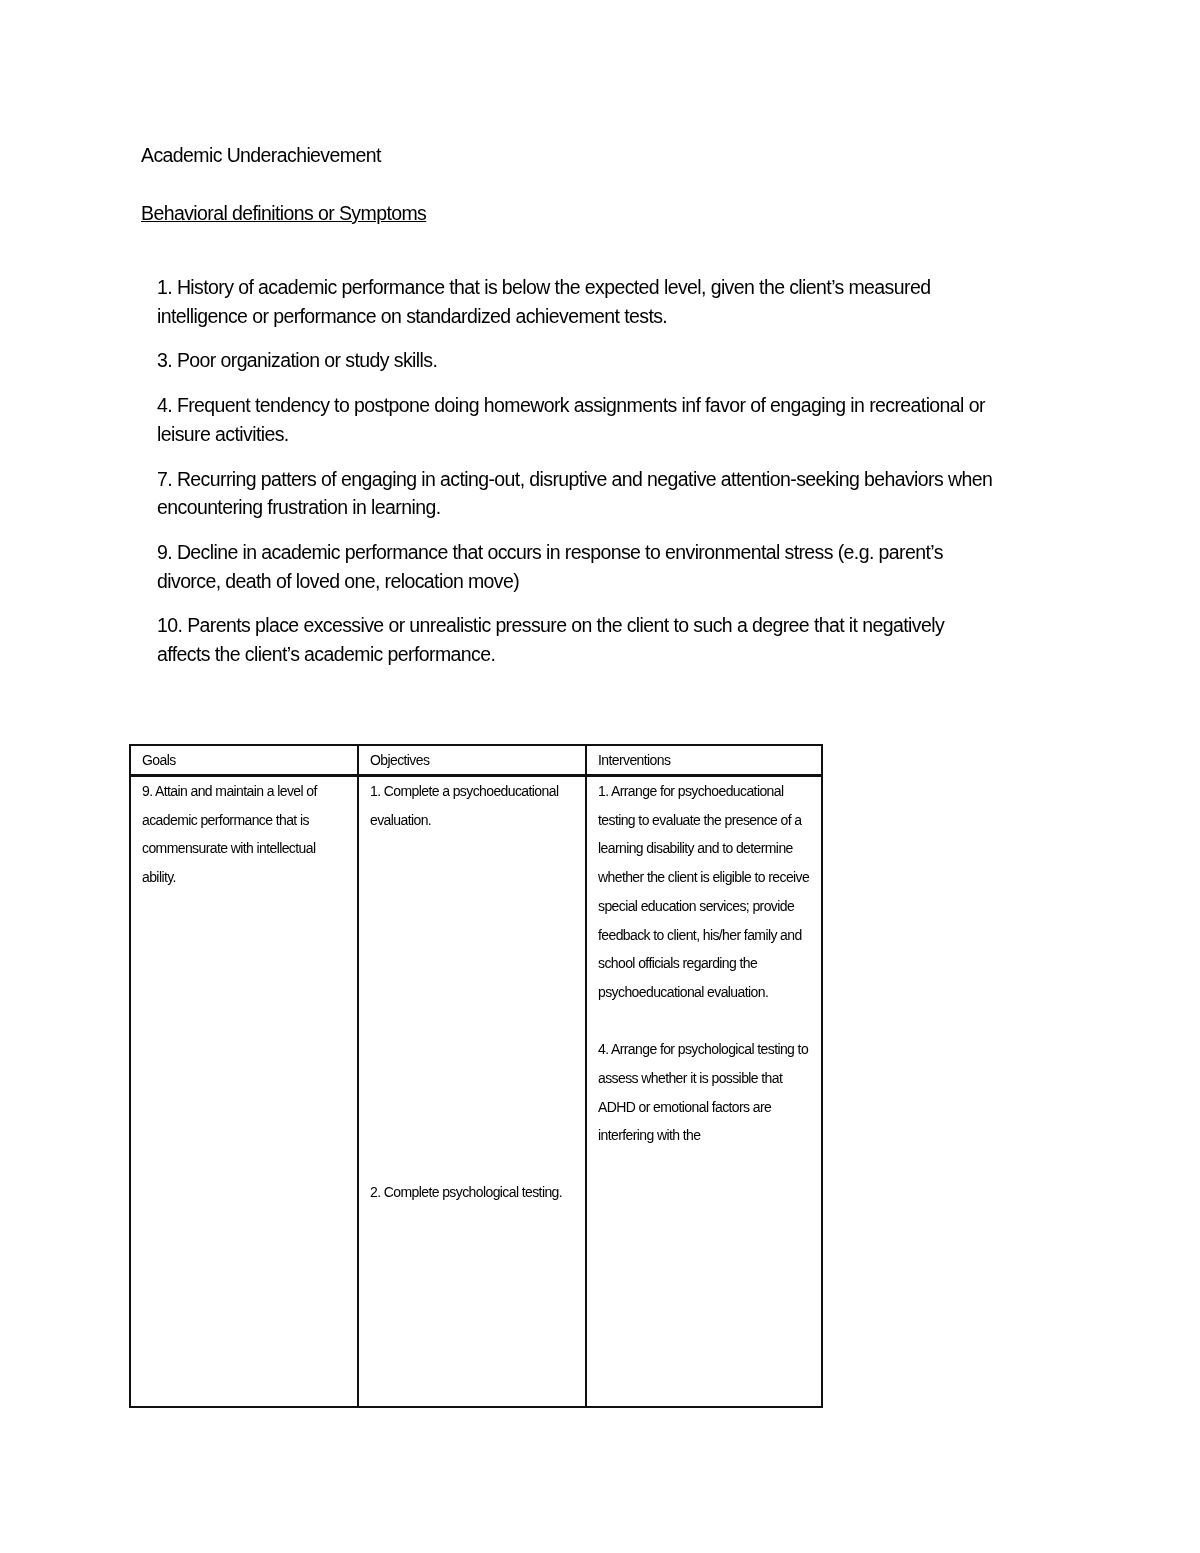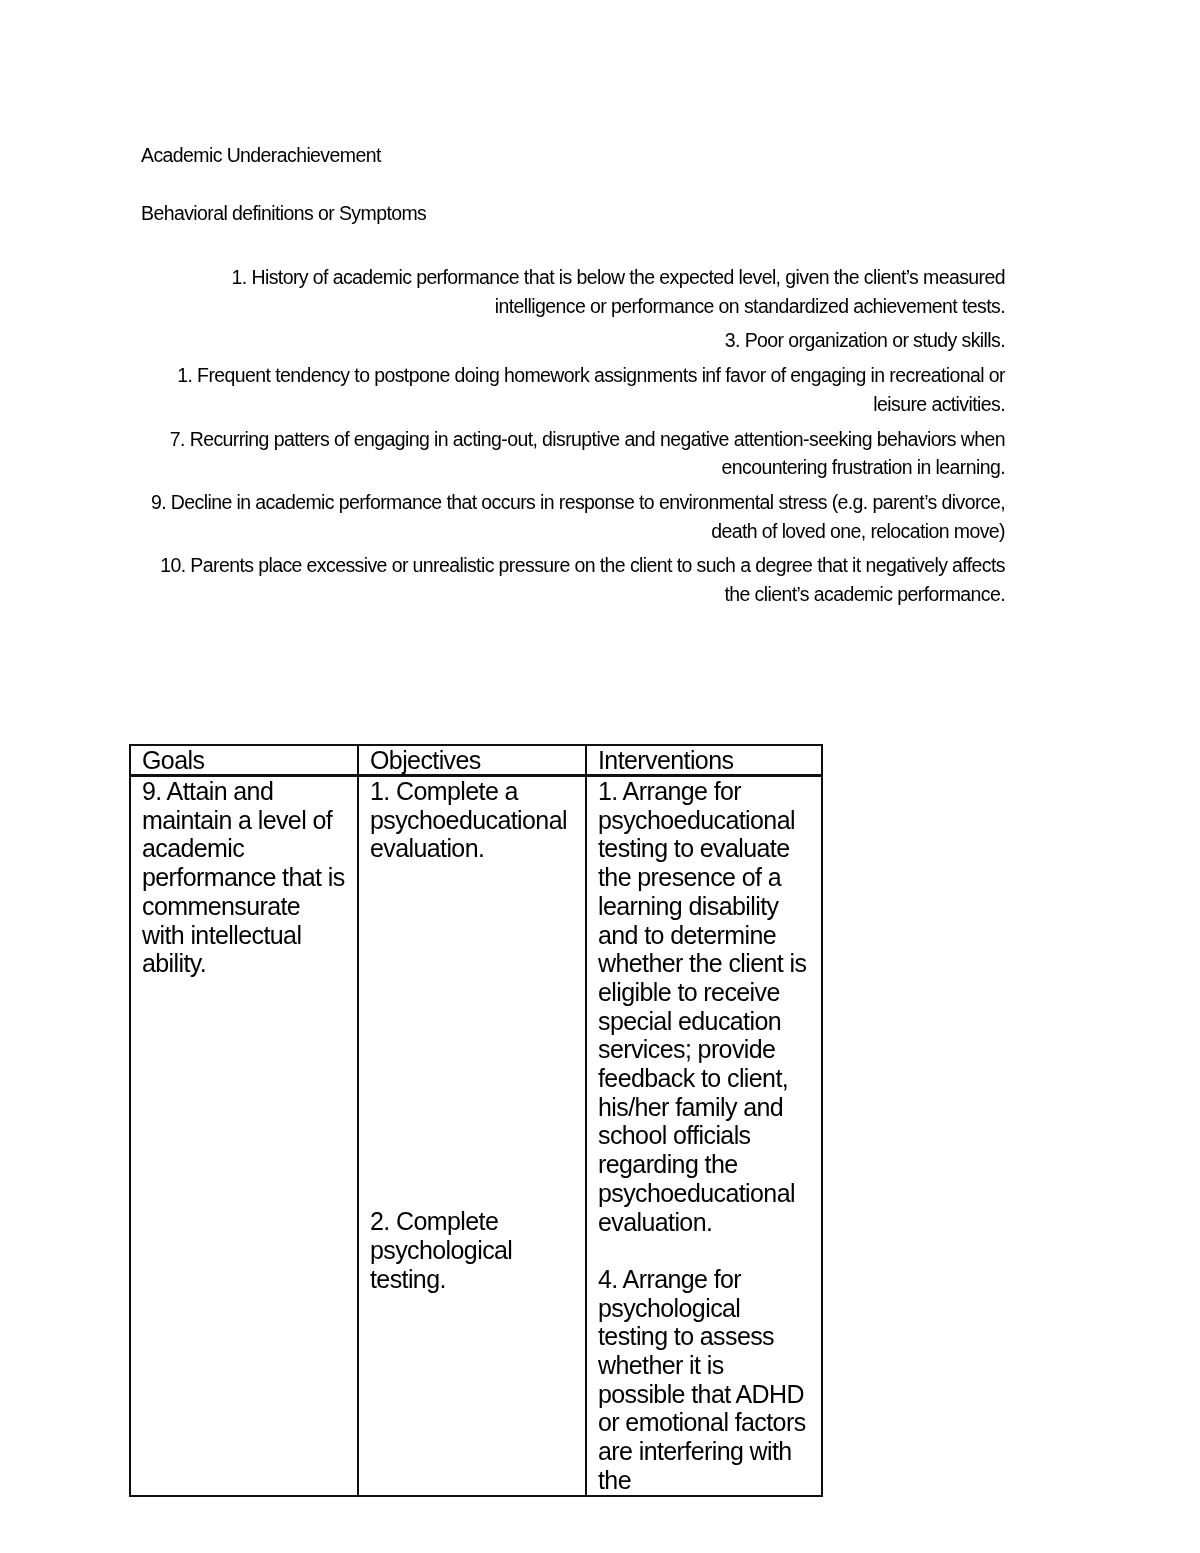--- a/index.html
+++ b/index.html
@@ -2,47 +2,47 @@
 <html><head>
   <meta charset="utf-8">
   <style>
     html, body { margin: 0; padding: 0; background: #ffffff; }
     body { width: 1200px; height: 1553px; position: relative; overflow: hidden;
       font-family: "Liberation Sans", sans-serif; color: #000; }
     .page { position: absolute; left: 0; top: 0; width: 1200px; height: 1552px; background: #fff; }
     .text { position: absolute; left: 141px; font-size: 19.5px; line-height: 28.7px;
       letter-spacing: -0.6px; white-space: nowrap; }
     .title { top: 141px; }
-    .subtitle { top: 199px; }
+    .subtitle { top: 199px; text-decoration: underline; }
     .symptoms { position: absolute; left: 141px; top: 257px; width: 870px; margin: 0; padding: 0; list-style: none;
       font-size: 19.5px; line-height: 28.7px; letter-spacing: -0.6px; }
-    .symptoms li { margin: 6px; padding: 0; text-align: right; }
+    .symptoms li { margin: 16px; padding: 0; }
     table.plan { position: absolute; left: 129px; top: 744px; width: 692px; height: 664px;
-      border-collapse: collapse; table-layout: fixed; font-size: 25px; line-height: 28.7px; letter-spacing: -0.6px; }
+      border-collapse: collapse; table-layout: fixed; font-size: 14px; line-height: 28.7px; letter-spacing: -0.6px; }
     table.plan th, table.plan td { border: 2px solid #111; vertical-align: top; text-align: left;
       padding: 0 10px 0 11px; font-weight: normal; }
     table.plan thead th { height: 28px; line-height: 28px; border-bottom-width: 3px; }
     table.plan col.c1 { width: 228px; }
     table.plan col.c2 { width: 228px; }
     table.plan col.c3 { width: 236px; }
     .cell-block { white-space: normal; }
     .gap { height: 28.7px; }
   </style>
 </head>
 <body>
 
 <div class="page">
 
   <div class="text title">Academic Underachievement</div>
   <div class="text subtitle">Behavioral definitions or Symptoms</div>
 
   <ol class="symptoms">
     <li>1. History of academic performance that is below the expected level, given the client’s measured intelligence or performance on standardized achievement tests.</li>
     <li>3. Poor organization or study skills.</li>
-    <li>1. Frequent tendency to postpone doing homework assignments inf favor of engaging in recreational or leisure activities.</li>
+    <li>4. Frequent tendency to postpone doing homework assignments inf favor of engaging in recreational or leisure activities.</li>
     <li>7. Recurring patters of engaging in acting-out, disruptive and negative attention-seeking behaviors when encountering frustration in learning.</li>
     <li>9. Decline in academic performance that occurs in response to environmental stress (e.g. parent’s divorce, death of loved one, relocation move)</li>
     <li>10. Parents place excessive or unrealistic pressure on the client to such a degree that it negatively affects the client’s academic performance.</li>
   </ol>
 
   <table class="plan">
     <colgroup>
         <col class="c1">
         <col class="c2">
         <col class="c3">

